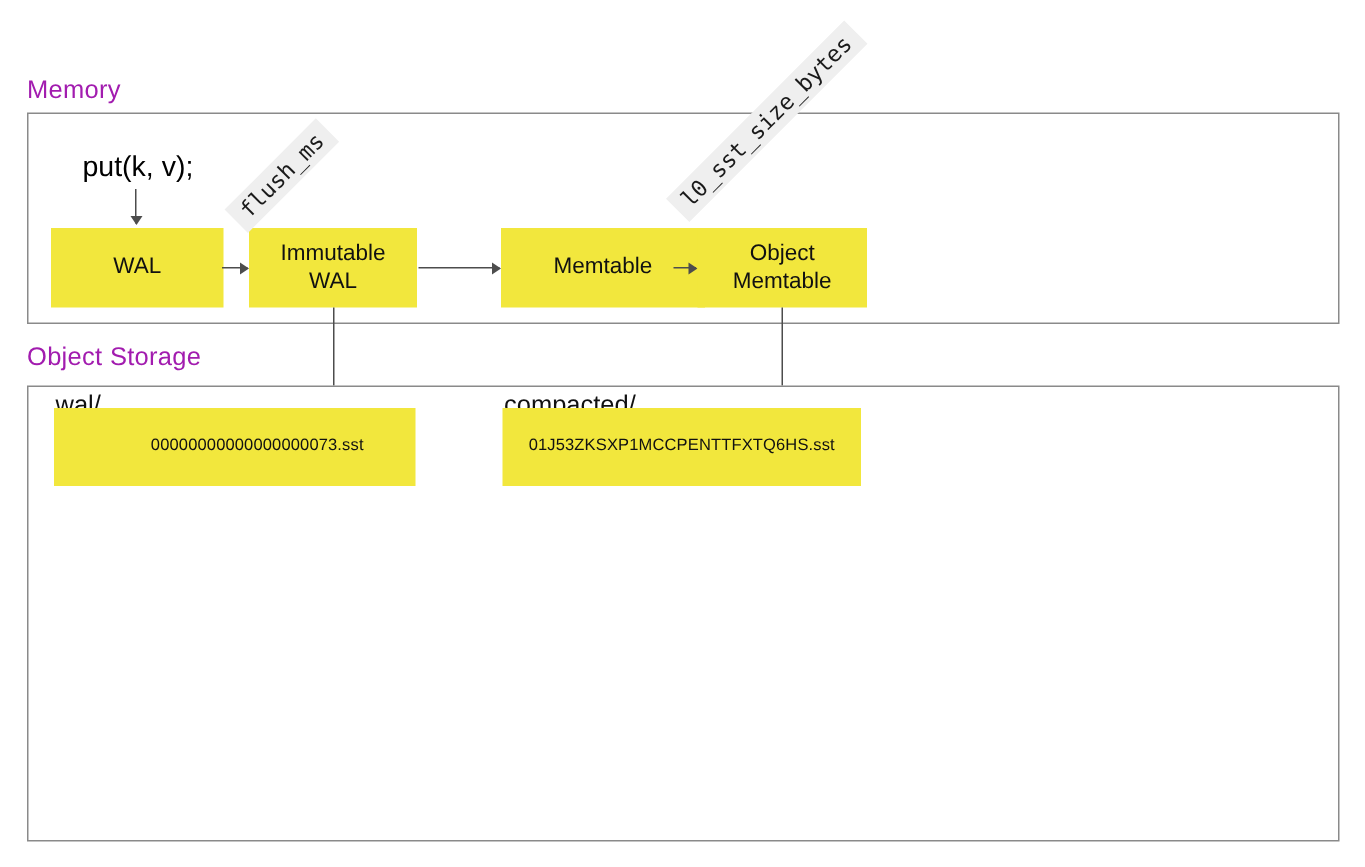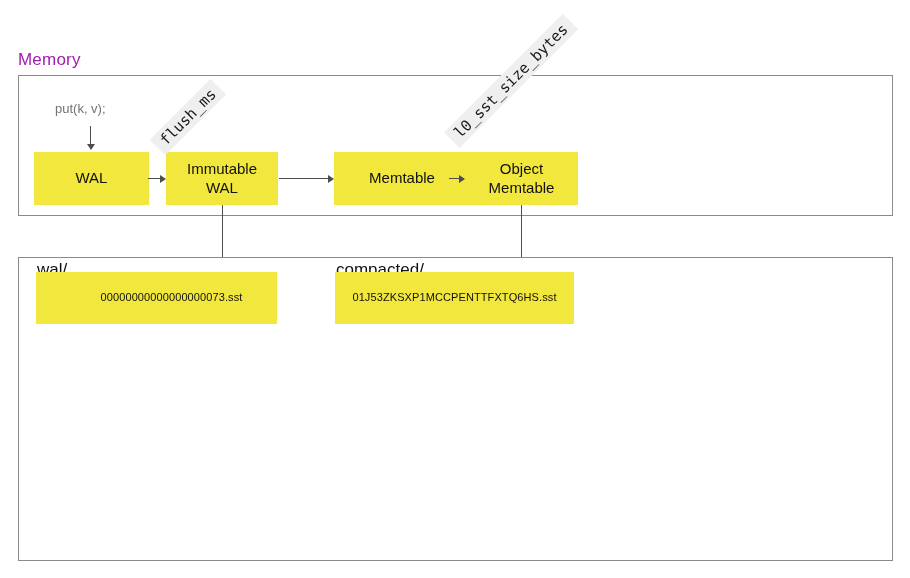--- a/index.html
+++ b/index.html
@@ -35,22 +35,22 @@
     text-align: center;
     box-sizing: border-box;
     padding: 2px 6px;
   }
   .file-node {
     font-size: 11px;
     letter-spacing: 0.1px;
   }
   .put-label {
     position: absolute;
-    font-size: 13px;
-    color: #737373;
+    font-size: 19px;
+    color: #000000;
     text-align: right;
   }
   .path-label {
     position: absolute;
     font-size: 17px;
     color: #111111;
   }
   .edge-label {
     position: absolute;
     transform: translate(-50%, -50%) rotate(-45deg);
@@ -132,20 +132,21 @@
   <div class="edge-label" style="left:511px; top:81px;">l0_sst_size_bytes</div>
 
   <div class="varrow" style="left:222px; top:205px; height:66px;">
       <i class="head-d"></i>
     </div>
 
   <div class="varrow" style="left:521px; top:205px; height:66px;">
       <i class="head-d"></i>
     </div>
 
+  <div class="section-title" style="left:18px; top:228px;">Object Storage</div>
 
   <div class="container-box" style="left:18px; top:257px; width:875px; height:304px;"></div>
 
   <div class="path-label" style="left:37px; top:260px;">wal/</div>
 
   <div class="node file-node" style="left:36px; top:272px; width:241px; height:52px;padding-left:36px;">00000000000000000073.sst</div>
 
   <div class="path-label" style="left:336px; top:260px;">compacted/</div>
 
   <div class="node file-node" style="left:335px; top:272px; width:239px; height:52px;">01J53ZKSXP1MCCPENTTFXTQ6HS.sst</div>

